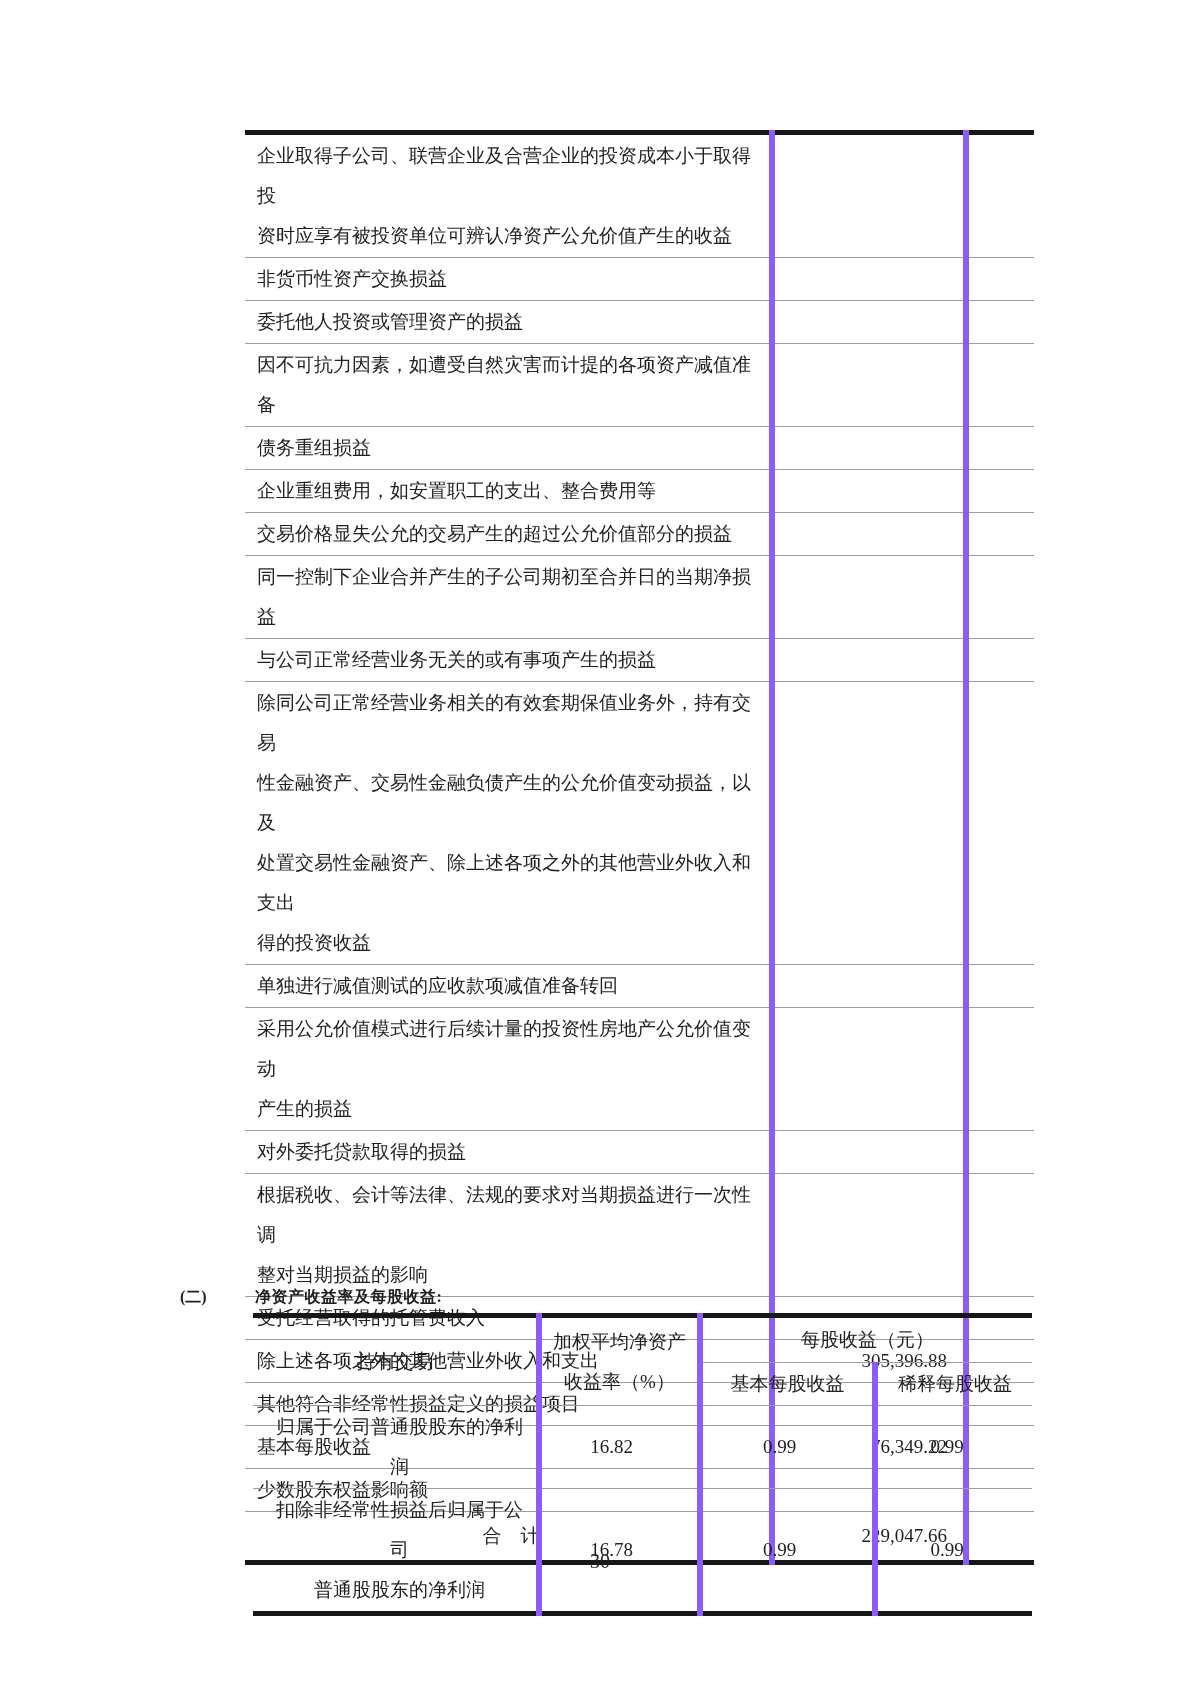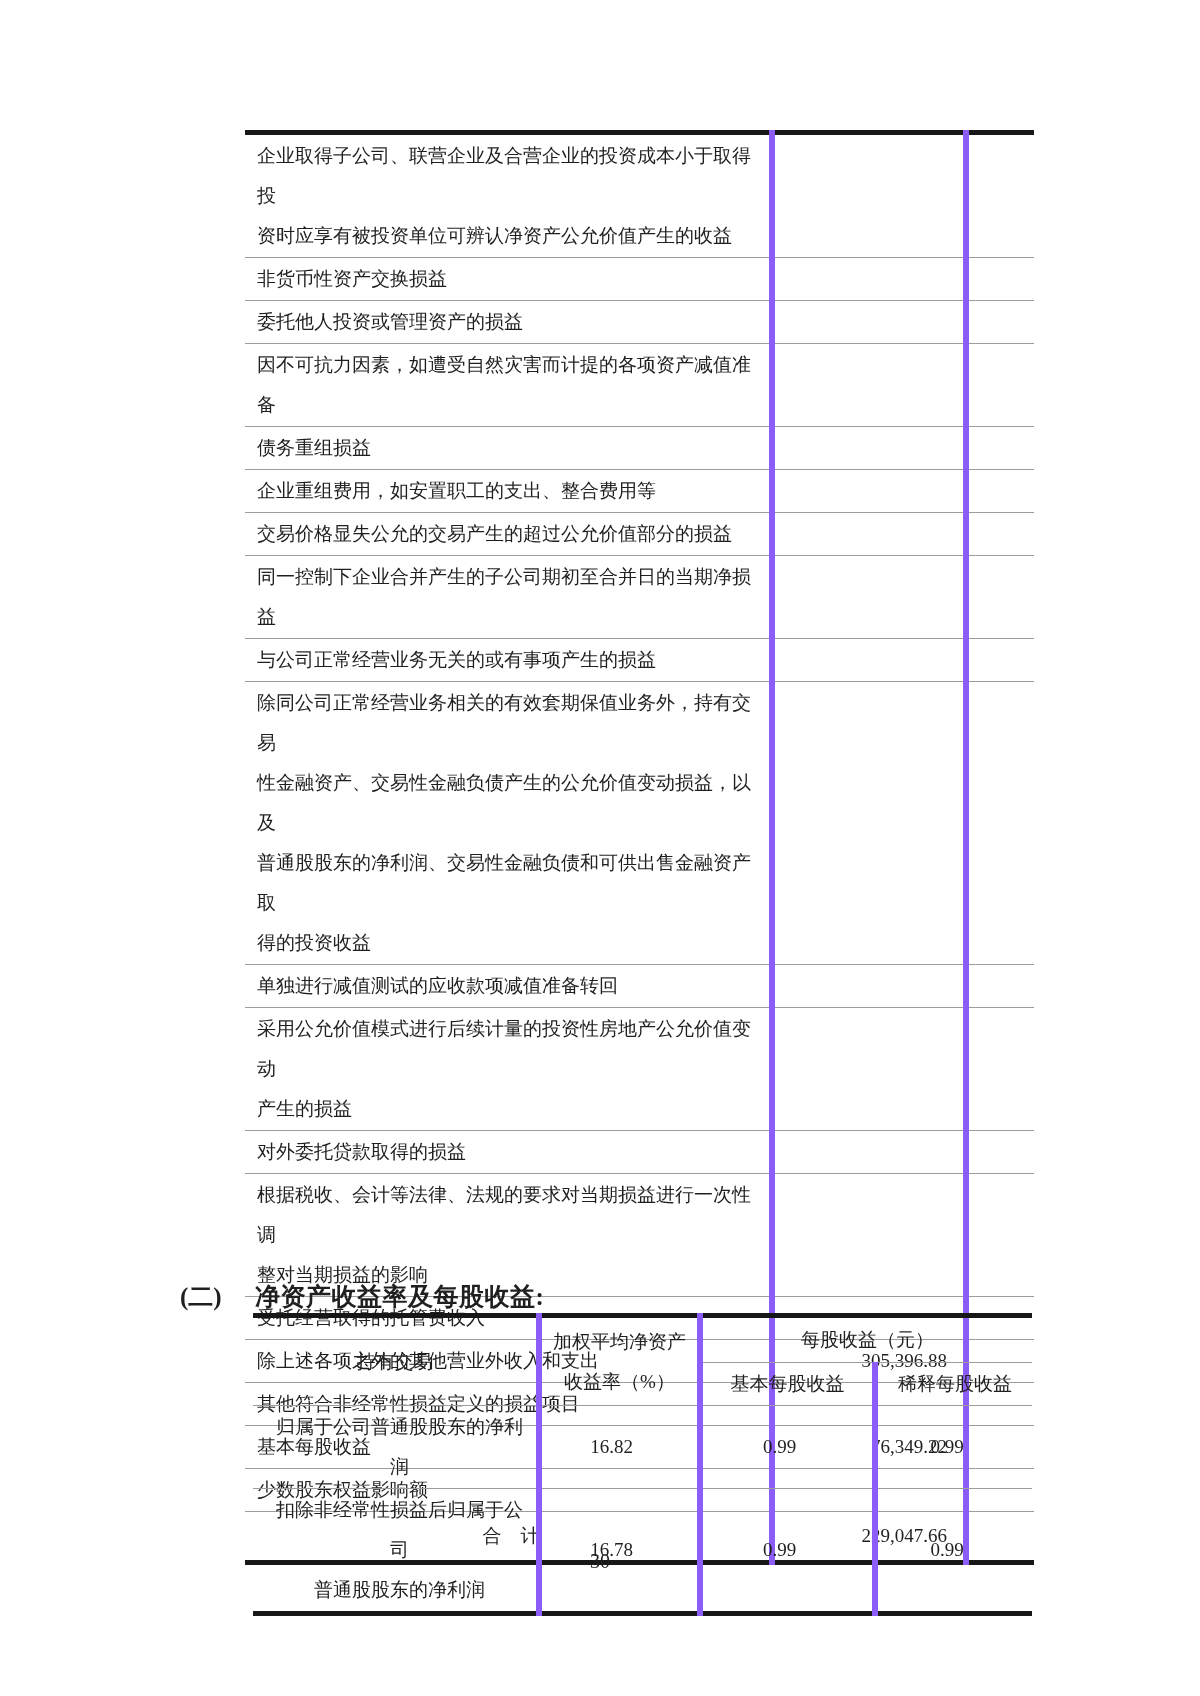--- a/index.html
+++ b/index.html
@@ -21,21 +21,21 @@
 
   
   #t1{position:absolute;left:245px;top:130px;width:789px;}
   #t1 td.item{padding:1px 4px 1px 12px;text-align:left;}
   #t1 td.amount{padding:1px 16px 1px 4px;text-align:right;}
   #t1 td.note{padding:1px 2px;}
   #t1 tr.total td{height:46px;}
   #t1 tr.total td.item{text-align:center;}
 
   
-  .heading{position:absolute;left:180px;top:1283px;font-weight:bold;font-size:25px;line-height:28px;}
+  .heading{position:absolute;left:180px;top:1283px;font-weight:bold;font-size:16px;line-height:28px;}
   .heading .idx{display:inline-block;width:75px;}
   .heading .ttl{letter-spacing:0.5px;}
 
   
   #t2{position:absolute;left:253px;top:1313px;width:779px;}
   #t2 td{text-align:center;}
   #t2 td.item{text-align:center;padding:1px 4px 1px 14px;}
   #t2 td.val{padding:1px 20px 1px 4px;}
   #t2 tr.h1 td{height:42px;}
   #t2 tr.h2 td{height:40px;}
@@ -99,21 +99,21 @@
         <td class="note bl bt"></td>
       </tr>
       <tr>
         <td class="item pre bt">与公司正常经营业务无关的或有事项产生的损益</td>
         <td class="amount bl bt"></td>
         <td class="note bl bt"></td>
       </tr>
       <tr>
         <td class="item pre bt">除同公司正常经营业务相关的有效套期保值业务外，持有交易
 性金融资产、交易性金融负债产生的公允价值变动损益，以及
-普通股股东的净利润、交易性金融负债和可供出售金融资产取
+处置交易性金融资产、除上述各项之外的其他营业外收入和支出
 得的投资收益</td>
         <td class="amount bl bt"></td>
         <td class="note bl bt"></td>
       </tr>
       <tr>
         <td class="item pre bt">单独进行减值测试的应收款项减值准备转回</td>
         <td class="amount bl bt"></td>
         <td class="note bl bt"></td>
       </tr>
       <tr>

